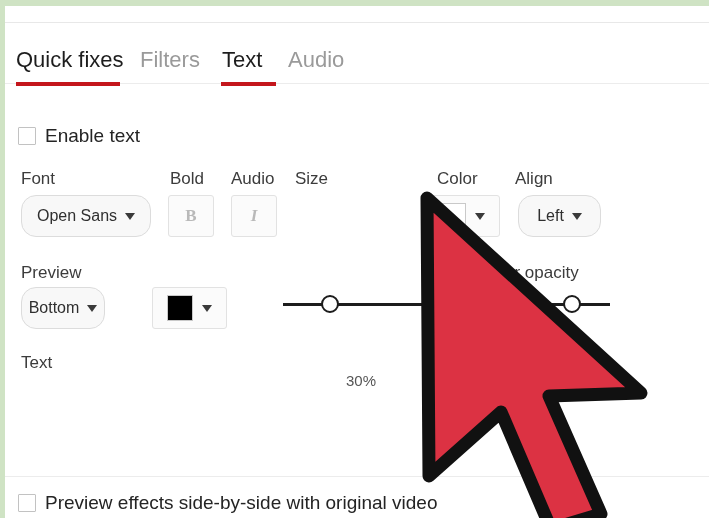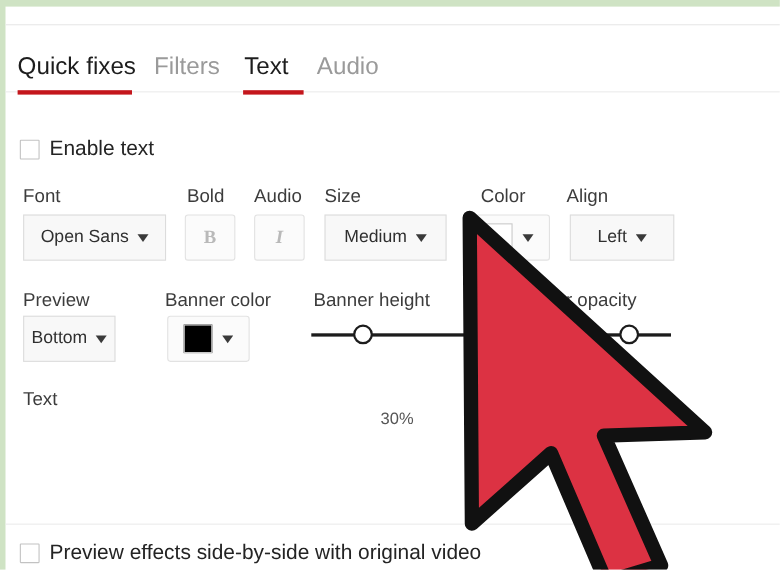--- a/index.html
+++ b/index.html
@@ -78,21 +78,21 @@
     color: #3c3c3c;
     white-space: nowrap;
     text-align: center;
   }
 
   .select-box {
     position: absolute;
     box-sizing: border-box;
     background: #f8f8f8;
     border: 1px solid #dcdcdc;
-    border-radius: 0;
+    border-radius: 15px;
     display: flex;
     align-items: center;
     justify-content: center;
     gap: 8px;
     font-size: 16px;
     color: #2f2f2f;
     cursor: pointer;
     font-family: "Liberation Sans", sans-serif;
     padding: 0;
   }
@@ -261,38 +261,32 @@
   </div>
 
   <button class="icon-btn bold" style="left:163px; top:189px; width:46px; height:42px;">
     <span>B</span>
   </button>
 
   <button class="icon-btn ital" style="left:226px; top:189px; width:46px; height:42px;">
     <span>I</span>
   </button>
 
-  <div class="select-box" style="left:290px; top:189px; width:111px; height:42px;">
-    <span>Medium</span>
-    <span class="caret"></span>
-  </div>
 
   <div class="swatch-ctl" style="left:420px; top:189px; width:75px; height:42px;">
     <span class="swatch" id="sw-text" style="background: rgb(255, 255, 255);"></span>
     <span class="caret"></span>
   </div>
 
-  <div class="select-box" style="left:513px; top:189px; width:95px; height:42px;">
+  <div class="select-box" style="left:513px; top:189px; width:83px; height:42px;">
     <span>Left</span>
     <span class="caret"></span>
   </div>
 
   <div class="field-label" style="left:16px;  top:257px;">Preview</div>
-  <div class="field-label" style="left:145px; top:257px;">Banner color</div>
-  <div class="field-label" style="left:280px; top:257px;">Banner height</div>
   <div class="field-label" style="left:500px; top:257px;">er opacity</div>
 
   <div class="select-box" style="left:16px; top:281px; width:84px; height:42px;">
     <span>Bottom</span>
     <span class="caret"></span>
   </div>
 
   <div class="swatch-ctl" style="left:147px; top:281px; width:75px; height:42px;">
     <span class="swatch" id="sw-banner" style="background: rgb(0, 0, 0);"></span>
     <span class="caret"></span>

